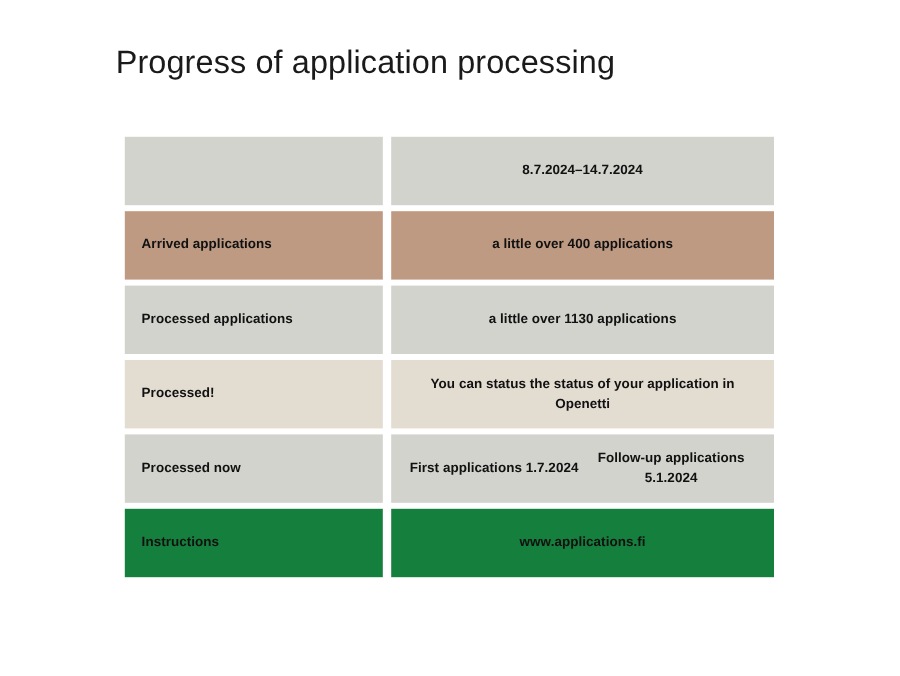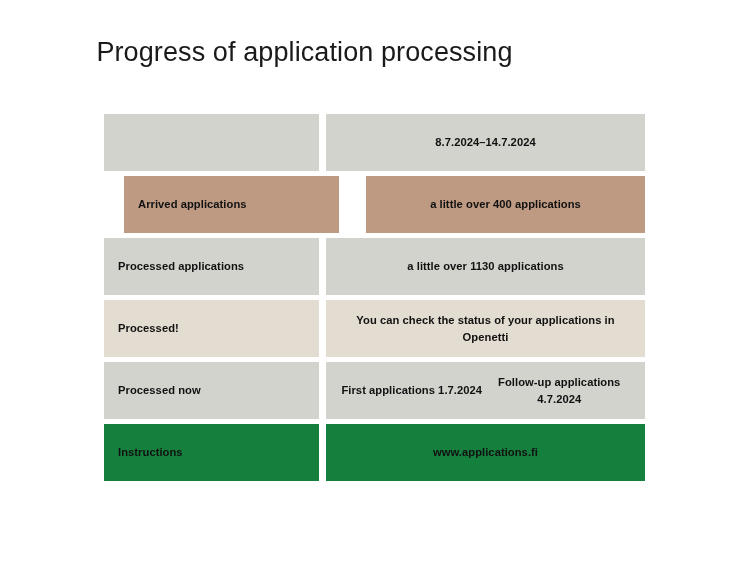--- a/index.html
+++ b/index.html
@@ -76,21 +76,21 @@
   }
 
   .cell-value span,
   .cell-label span {
     display: block;
     width: 100%;
   }
 
   
   .c-gray  { background: #d2d3cd; }
-  .c-tan   { background: #bf9a82; margin-left: 20px; }
+  .c-tan   { background: #bf9a82; }
   .c-beige { background: #e3dcd1; }
   .c-green { background: #15803d; }
 </style>
 </head>
 <body>
 
 <div class="slide">
 
   <div class="page-title">Progress of application processing</div>
 
@@ -113,29 +113,29 @@
     <div class="row">
       <div class="cell cell-label c-gray">Processed applications</div>
       <div class="cell cell-value c-gray">
         <span>a little over 1130 applications</span>
       </div>
     </div>
 
     <div class="row">
       <div class="cell cell-label c-beige">Processed!</div>
       <div class="cell cell-value c-beige">
-        <span>You can check the status of your applications in Openetti</span>
+        <span>You can status the status of your application in Openetti</span>
       </div>
     </div>
 
     <div class="row">
       <div class="cell cell-label c-gray">Processed now</div>
       <div class="cell cell-value c-gray">
         <span>First applications 1.7.2024</span>
-        <span>Follow-up applications 4.7.2024</span>
+        <span>Follow-up applications 5.1.2024</span>
       </div>
     </div>
 
     <div class="row">
       <div class="cell cell-label c-green">Instructions</div>
       <div class="cell cell-value c-green">
         <span>www.applications.fi</span>
       </div>
     </div>
 

